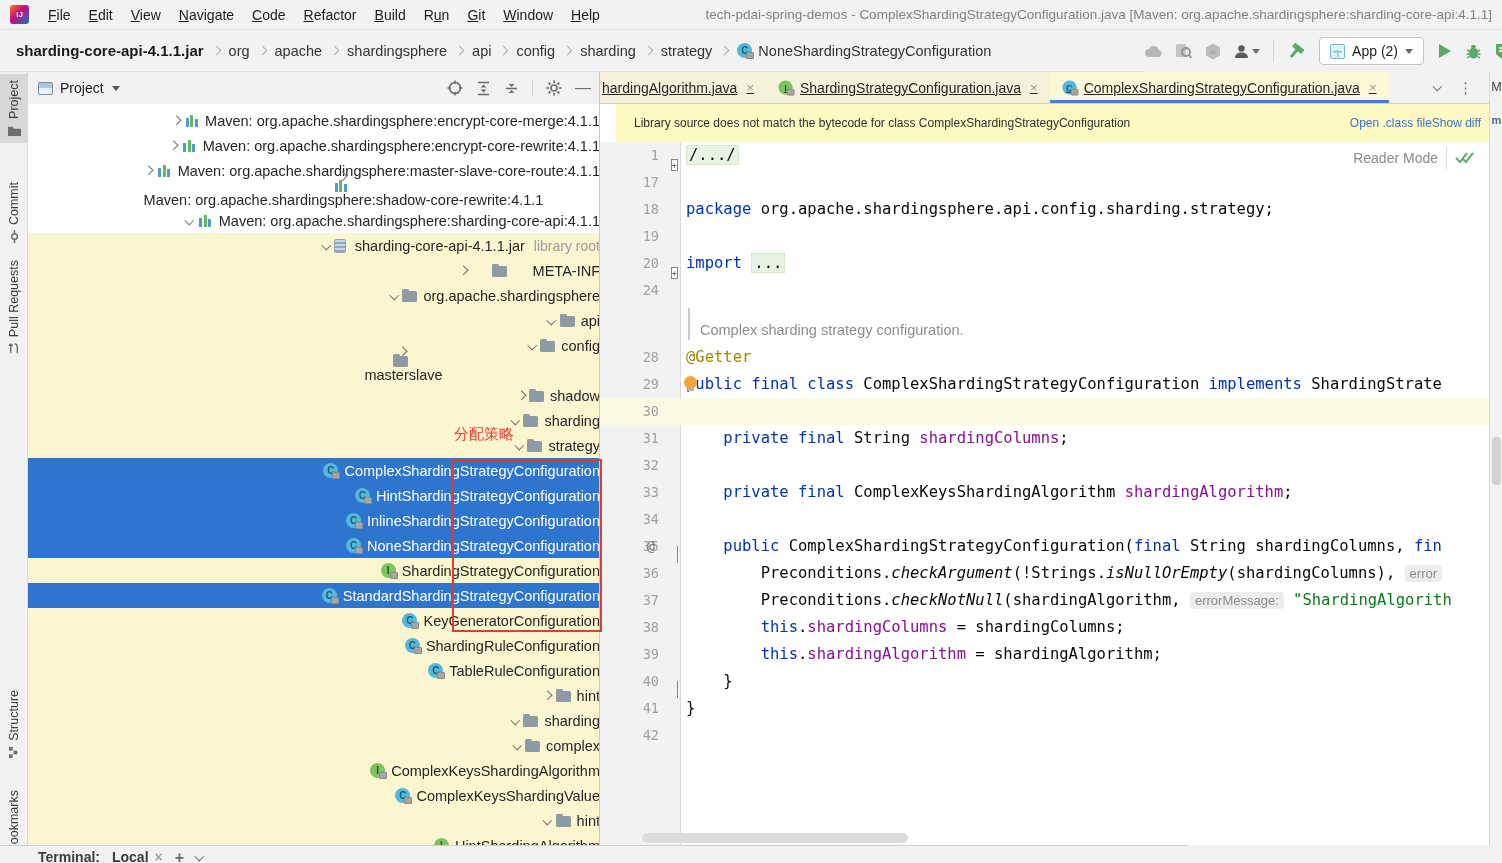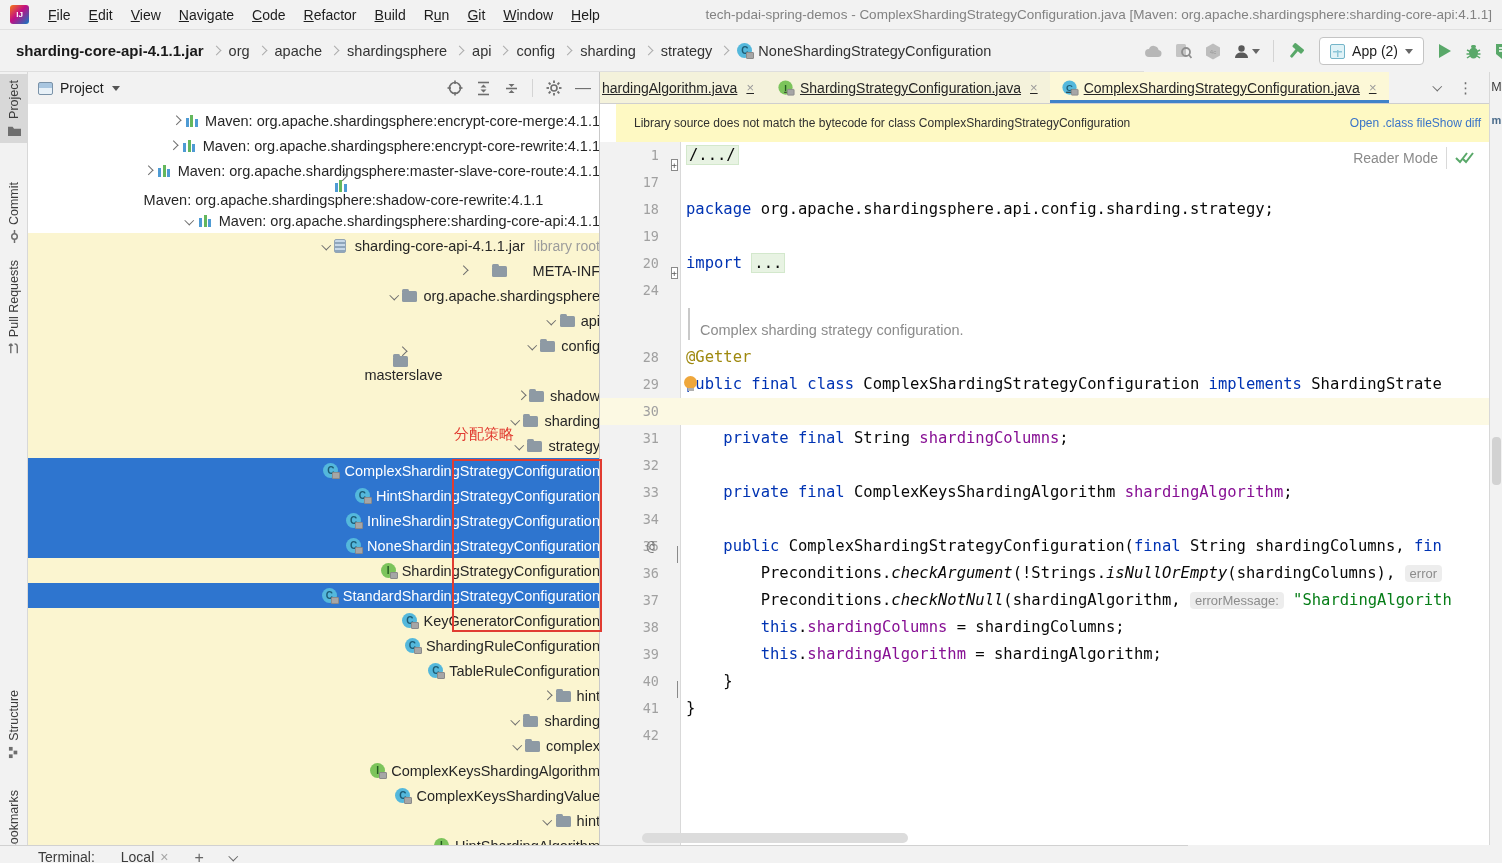--- a/index.html
+++ b/index.html
@@ -107,21 +107,21 @@
   #bulb:after { content:""; position:absolute; left:3.5px; top:12px; width:6px; height:3px; background:#B0B0B0;}
   #hscroll { position:absolute; left:42px; bottom:2px; width:266px; height:10px; background:#DCDCDC; border-radius:5px; z-index:5;}
 
   
   #rightstrip { position:absolute; left:1489px; top:72px; width:13px; height:773px; background:#F2F2F2; border-left:1px solid #D8D8D8; overflow:hidden;}
   #rs-label { position:absolute; left:0; top:8px; width:13px; text-align:center; font-size:12.5px; color:#3C3C3C;}
   #rs-maven-ico { position:absolute; left:1px; top:42px; width:11px; height:14px; color:#4A6B8A; font-size:11px; font-weight:bold; text-align:center;}
   #rs-thumb { position:absolute; left:2px; top:365px; width:9px; height:48px; background:#D2D2D2; border-radius:4px;}
 
   
-  #bottombar { position:absolute; left:0; top:845px; width:1188px; height:18px; background:#F2F2F2; border-top:1px solid #D1D1D1; display:flex; align-items:flex-start; padding:3px 0 0 38px; gap:26px; font-size:14px; color:#3C3C3C; overflow:hidden;}
+  #bottombar { position:absolute; left:0; top:845px; width:1188px; height:18px; background:#F2F2F2; border-top:1px solid #D1D1D1; display:flex; align-items:flex-start; padding:3px 0 0 38px; gap:12px; font-size:14px; color:#3C3C3C; overflow:hidden;font-weight:bold;}
   #bottombar .x { color:#A5A5A5; margin-left:6px;}
   #bottombar .plus { color:#666; font-size:16px;}
   #bottombar .chev { border-color:#666; margin-top:4px;}
 
   
   #red-rect { position:absolute; left:452px; top:459px; width:150px; height:173px; border:2px solid #E13C31; z-index:9; pointer-events:none;}
   #tree-annot { position:absolute; left:454px; top:425px; font-size:15px; font-weight:normal; color:#E13C31; z-index:9;}
   svg { display:block;}
 </style>
 </head>

